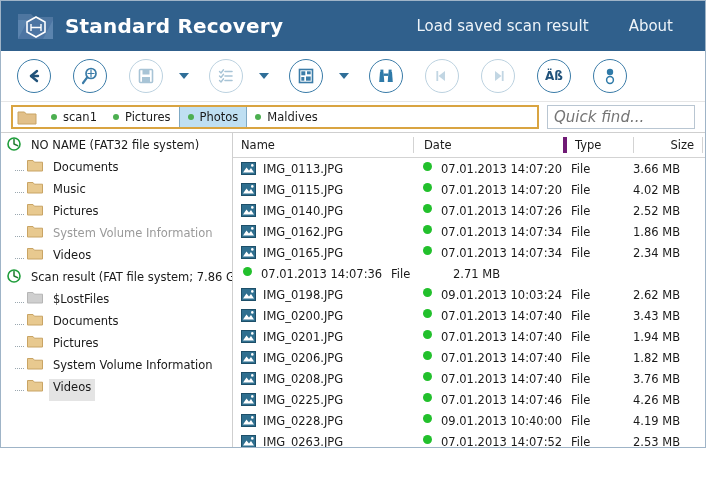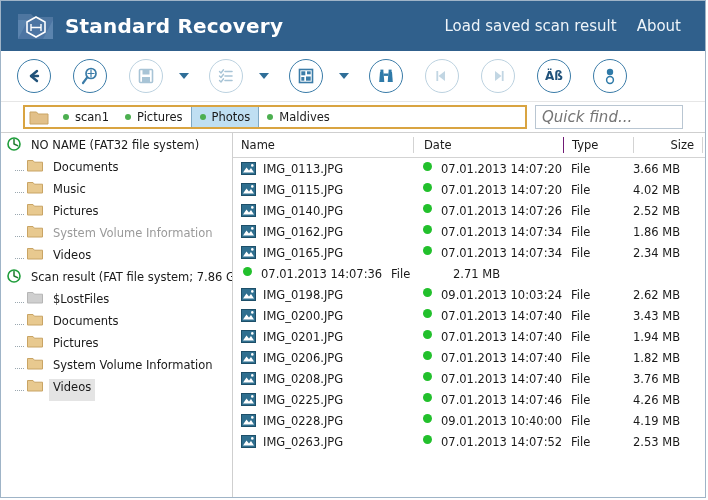--- a/index.html
+++ b/index.html
@@ -2,53 +2,53 @@
 <html><head>
 <meta charset="utf-8">
 <style>
   html,body{margin:0;padding:0;}
   body{
     width:708px;height:500px;overflow:hidden;
     font-family:"DejaVu Sans", sans-serif;
     font-size:11px;color:#1a1a1a;background:#ffffff;
   }
   .app{
-    width:706px;height:498px;border:1px solid #9fb4c7;
+    width:706px;height:448px;border:1px solid #9fb4c7;
     display:flex;flex-direction:column;background:#fff;box-sizing:border-box;
   }
   
   .titlebar{
     height:50px;background:#30608c;display:flex;align-items:center;
     flex:0 0 auto;position:relative;
   }
   .logo{margin-left:14px;width:42px;height:40px;position:relative;flex:0 0 auto;}
   .app-title{
     color:#ffffff;font-size:20px;font-weight:bold;margin-left:8px;
     letter-spacing:.2px;white-space:nowrap;
   }
-  .menu{display:flex;align-items:center;margin-left:auto;margin-right:24px;gap:20px;}
+  .menu{display:flex;align-items:center;margin-left:auto;margin-right:32px;gap:40px;}
   .menu-item{color:#eef4f9;font-size:15px;white-space:nowrap;cursor:default;}
   
   .toolbar{
     height:50px;background:#ffffff;border-bottom:1px solid #e6e6e6;
     display:flex;align-items:center;padding-left:16px;gap:8px;flex:0 0 auto;
   }
   .tbtn{
     width:34px;height:34px;border-radius:50%;border:1.6px solid #3b7ca8;
     display:flex;align-items:center;justify-content:center;
     margin-right:14px;box-sizing:border-box;background:#fff;cursor:pointer;
   }
   .tbtn.disabled{border-color:#bcd2e0;cursor:default;}
   .caret{
     width:0;height:0;border-left:5px solid transparent;border-right:5px solid transparent;
     border-top:6px solid #2f6e98;margin-right:12px;margin-left:-6px;cursor:pointer;
   }
   
   .crumbrow{
-    height:30px;display:flex;align-items:center;padding:0 22px;flex:0 0 auto;background:#fff;
+    height:30px;display:flex;align-items:center;padding:0 10px;flex:0 0 auto;background:#fff;
   }
   .crumbbar{
     flex:1 1 auto;height:24px;border:2px solid #d9a441;background:#fff;
     display:flex;align-items:center;box-sizing:border-box;overflow:hidden;
   }
   .crumb-folder{width:20px;height:15px;margin:0 6px 0 4px;position:relative;flex:0 0 auto;}
   .crumb{
     display:flex;align-items:center;height:100%;padding:0 8px;
     font-size:11.5px;white-space:nowrap;cursor:pointer;
   }
@@ -88,21 +88,21 @@
   .disk{width:14px;height:14px;margin-right:6px;flex:0 0 auto;}
   
   .filelist{flex:1 1 auto;display:flex;flex-direction:column;min-width:0;background:#fff;}
   .lhead{
     height:24px;display:flex;align-items:center;border-bottom:1px solid #d3d3d3;
     font-size:11.5px;flex:0 0 auto;
   }
   .lhead .c{height:16px;display:flex;align-items:center;box-sizing:border-box;}
   .c-name{width:180px;padding-left:8px;}
   .c-date{width:150px;padding-left:10px;border-left:1px solid #d3d3d3;}
-  .c-type{width:70px;padding-left:8px;border-left:1px solid #701a75;}
+  .c-type{width:70px;padding-left:8px;border-left:4px solid #701a75;}
   .c-size{width:70px;padding-right:8px;justify-content:flex-end;border-left:1px solid #d3d3d3;border-right:1px solid #d3d3d3;}
   .rows{flex:1 1 auto;overflow:hidden;}
   .row{height:21px;display:flex;align-items:center;font-size:11.5px;}
   .r-name{width:180px;padding-left:8px;display:flex;align-items:center;box-sizing:border-box;}
   .r-date{width:150px;padding-left:10px;display:flex;align-items:flex-start;box-sizing:border-box;}
   .r-type{width:70px;padding-left:8px;box-sizing:border-box;}
   .r-size{width:70px;padding-right:8px;box-sizing:border-box;}
   .imgicon{width:15px;height:13px;margin-right:7px;flex:0 0 auto;}
   .rdot{width:9px;height:9px;border-radius:50%;background:#22c02c;margin-right:9px;flex:0 0 auto;}
 </style>

